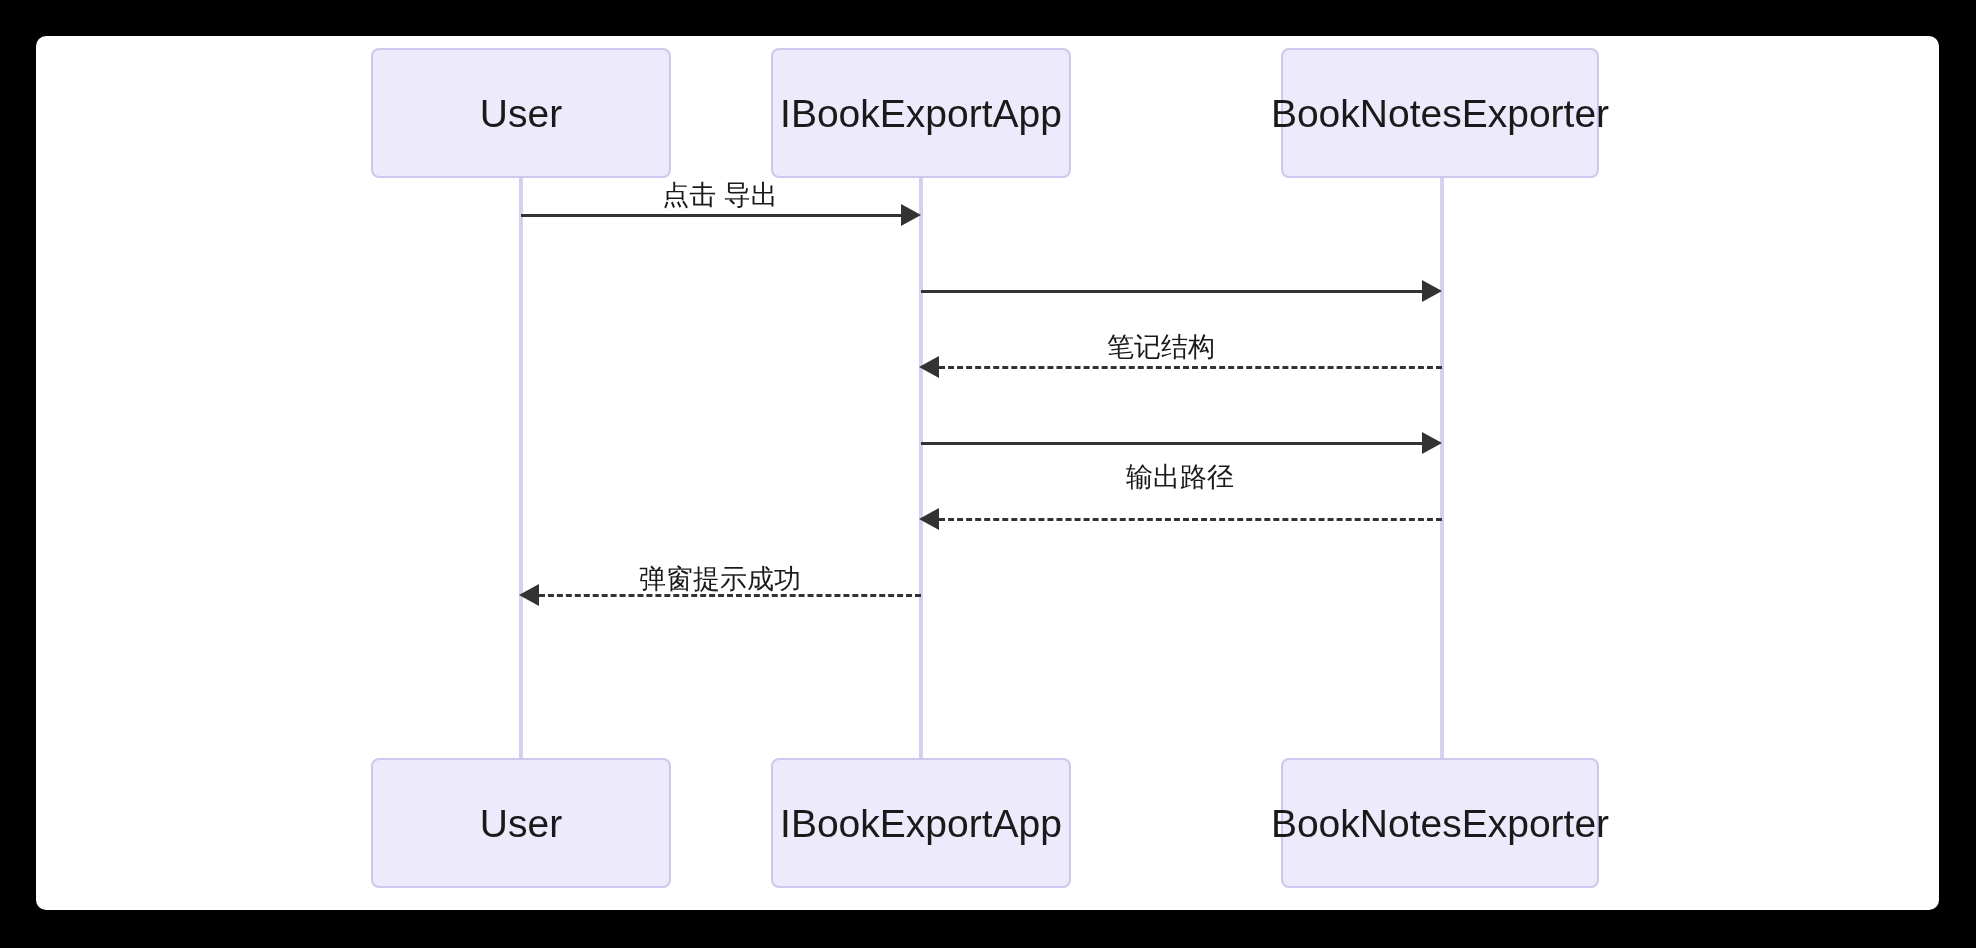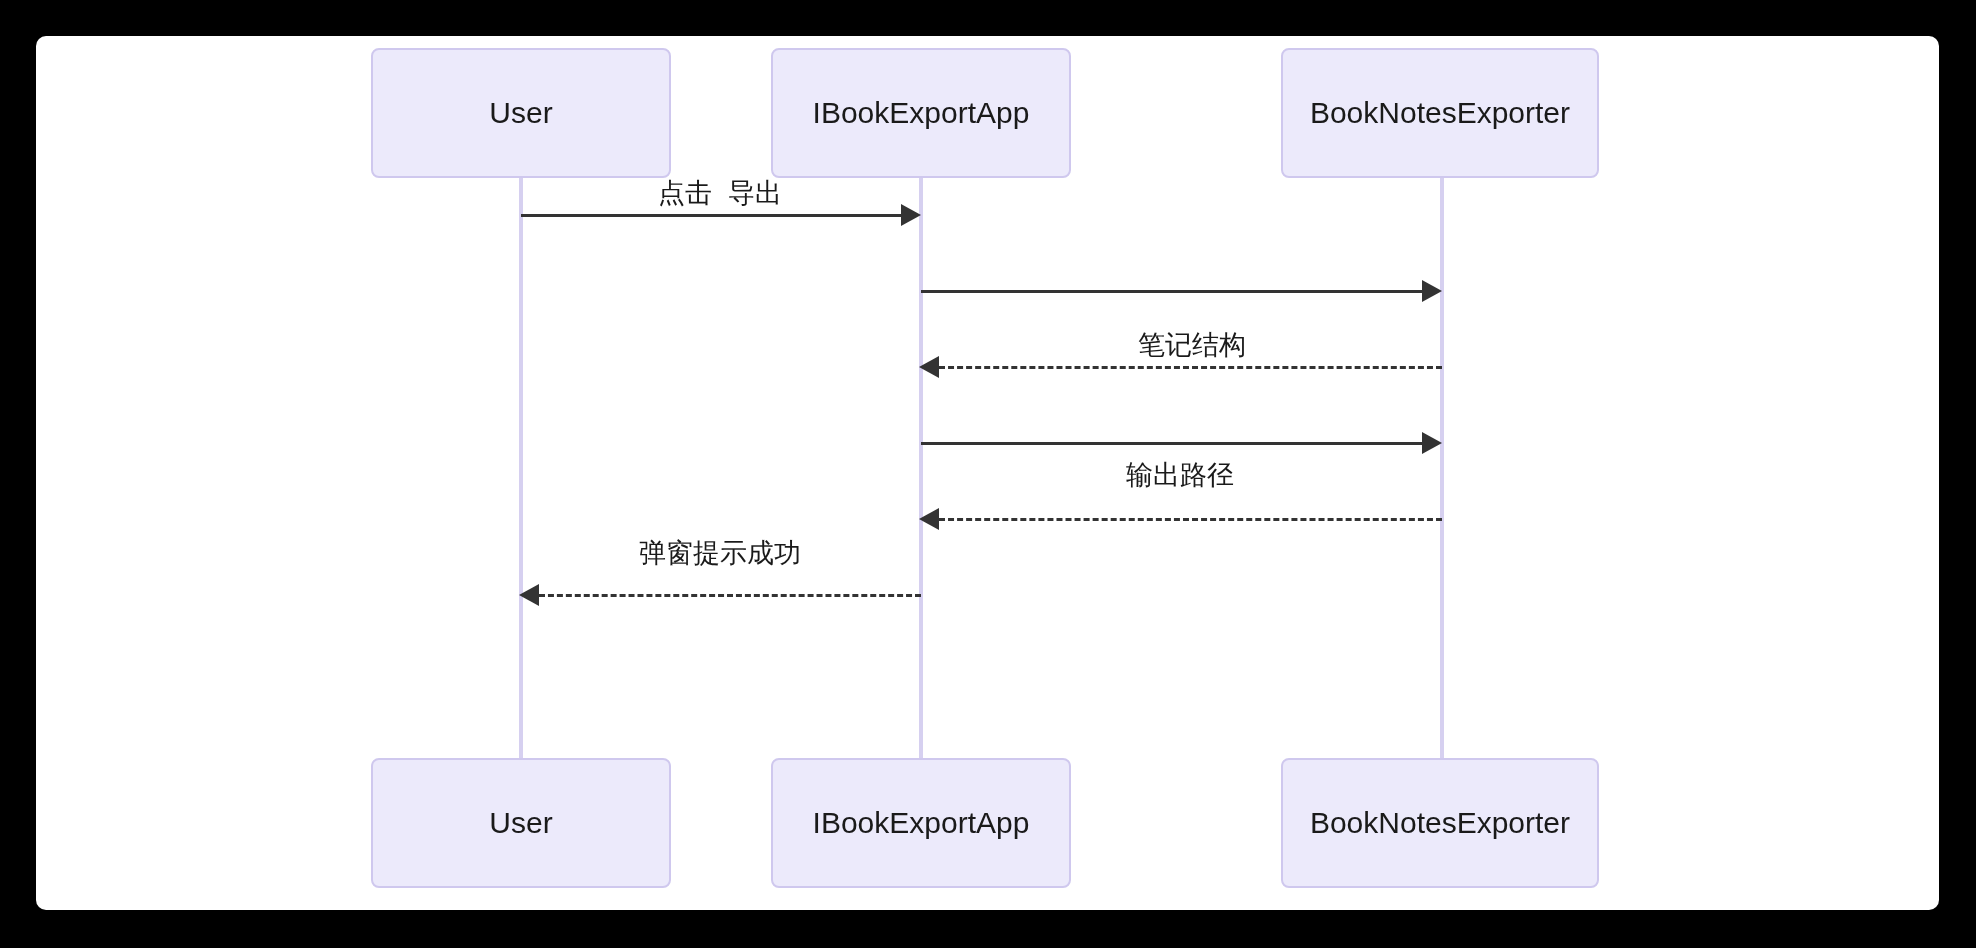--- a/index.html
+++ b/index.html
@@ -43,41 +43,41 @@
     box-sizing: border-box;
     background: #ECEAFB;
     border: 2px solid #CFC8EE;
     border-radius: 8px;
     display: flex;
     align-items: center;
     justify-content: center;
     height: 130px;
   }
   .participant .plabel {
-    font-size: 30px;
+    font-size: 39px;
     color: #1a1a1a;
     line-height: 1;
     white-space: nowrap;
     font-family: "Liberation Sans", "DejaVu Sans", sans-serif;
   }
   
   .lifeline {
     position: absolute;
     width: 4px;
     background: #D6D0F0;
   }
   
   .msg-label {
     position: absolute;
     font-size: 27px;
     color: #1a1a1a;
     white-space: nowrap;
     transform: translateX(-50%);
     line-height: 1;
-    font-family: Liberation Mono, monospace;
+    font-family: Liberation Sans, sans-serif;
   }
   .msg-line {
     position: absolute;
     height: 0;
     border-top: 3px solid #333333;
   }
   .msg-line.dashed {
     border-top: 3px dashed #333333;
   }
   .arrowhead {
@@ -115,32 +115,32 @@
         <span class="plabel">BookNotesExporter</span>
       </div>
 
       <div class="msg-label" style="left:684px; top:146px;">点击 导出</div>
       <div class="msg-line" style="left:485px; top:178px; width:380px;"></div>
       <div class="arrowhead right" style="left:865px; top:168px;"></div>
 
       <div class="msg-line" style="left:885px; top:254px; width:501px;"></div>
       <div class="arrowhead right" style="left:1386px; top:244px;"></div>
 
-      <div class="msg-label" style="left:1156px; top:298px;">笔记结构</div>
+      <div class="msg-label" style="left:1125px; top:298px;">笔记结构</div>
       <div class="msg-line dashed" style="left:903px; top:330px; width:503px;"></div>
       <div class="arrowhead left" style="left:883px; top:320px;"></div>
 
       <div class="msg-line" style="left:885px; top:406px; width:501px;"></div>
       <div class="arrowhead right" style="left:1386px; top:396px;"></div>
 
       <div class="msg-label" style="left:1144px; top:428px;">输出路径</div>
       <div class="msg-line dashed" style="left:903px; top:482px; width:503px;"></div>
       <div class="arrowhead left" style="left:883px; top:472px;"></div>
 
-      <div class="msg-label" style="left:684px; top:506px;">弹窗提示成功</div>
+      <div class="msg-label" style="left:684px; top:530px;">弹窗提示成功</div>
       <div class="msg-line dashed" style="left:503px; top:558px; width:382px;"></div>
       <div class="arrowhead left" style="left:483px; top:548px;"></div>
 
       <div class="participant" style="left:335px; top:722px; width:300px;">
         <span class="plabel">User</span>
       </div>
       <div class="participant" style="left:735px; top:722px; width:300px;">
         <span class="plabel">IBookExportApp</span>
       </div>
       <div class="participant" style="left:1245px; top:722px; width:318px;">

